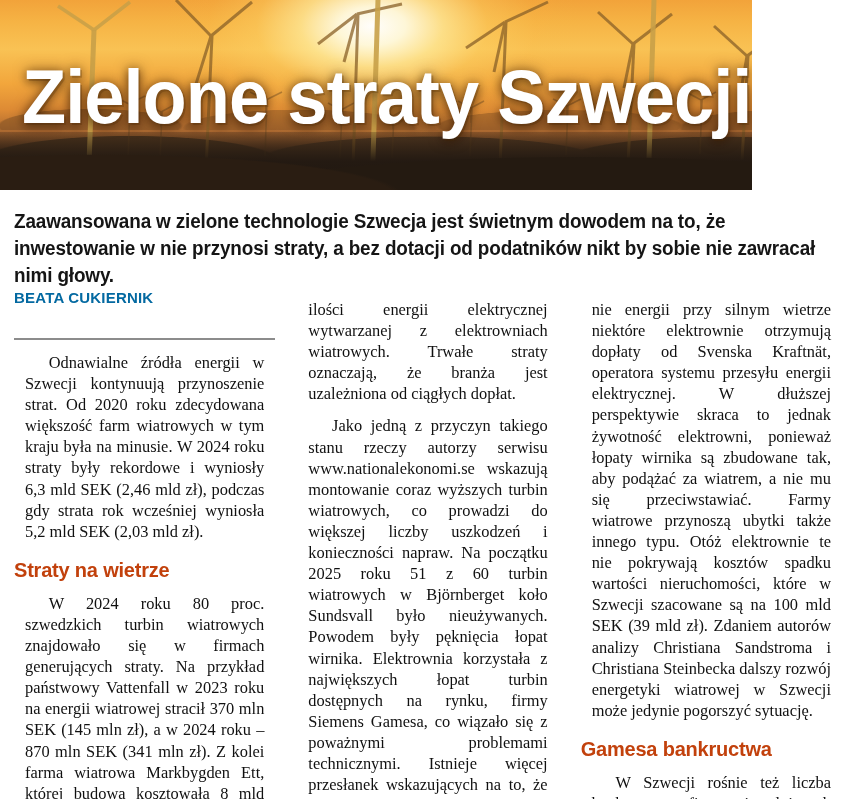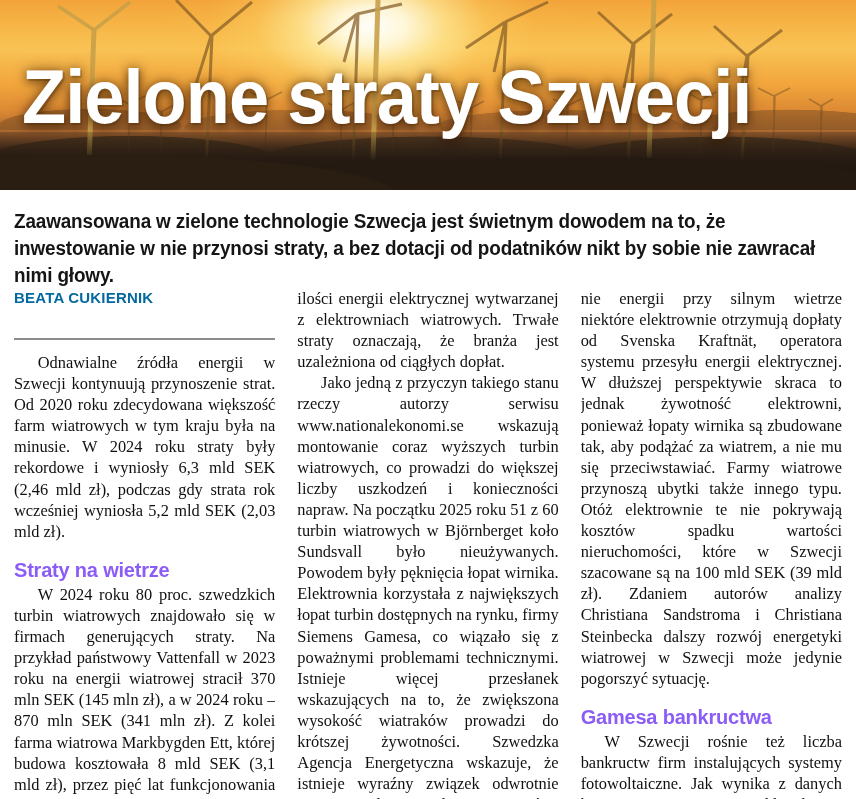--- a/index.html
+++ b/index.html
@@ -11,21 +11,21 @@
     overflow: hidden;
   }
   body {
     font-family: "Liberation Serif", "DejaVu Serif", serif;
     color: #111111;
   }
 
   
   .hero {
     position: relative;
-    width: 856px;
+    width: 752px;
     height: 190px;
     overflow: hidden;
     background: #c2410c;
   }
   .hero-photo {
     position: absolute;
     inset: 0;
     
     background:
       radial-gradient(ellipse 210px 120px at 372px 26px,
@@ -150,31 +150,31 @@
   }
 
   .body-text {
     font-family: "Liberation Serif", "DejaVu Serif", serif;
     font-size: 16.4px;
     line-height: 21.1px;
     text-align: justify;
     -webkit-hyphens: auto;
     hyphens: auto;
     color: #101010;
-    margin: 0;
+    margin: 11px;
   }
   .body-text + .body-text { text-indent: 1.45em; }
   .body-text.indent { text-indent: 1.45em; }
 
   .subhead {
     font-family: "Liberation Sans Narrow", "Liberation Sans", sans-serif;
     font-weight: 700;
     font-size: 20px;
     line-height: 24px;
-    color: #8b5cf6;
+    color: #c2410c;
     margin: 16px 0 2px 0;
     letter-spacing: -0.2px;
   }
 </style>
 </head>
 <body>
 
 <div class="hero">
   <div class="hero-photo"></div>
   <div class="ridge r1"></div>

